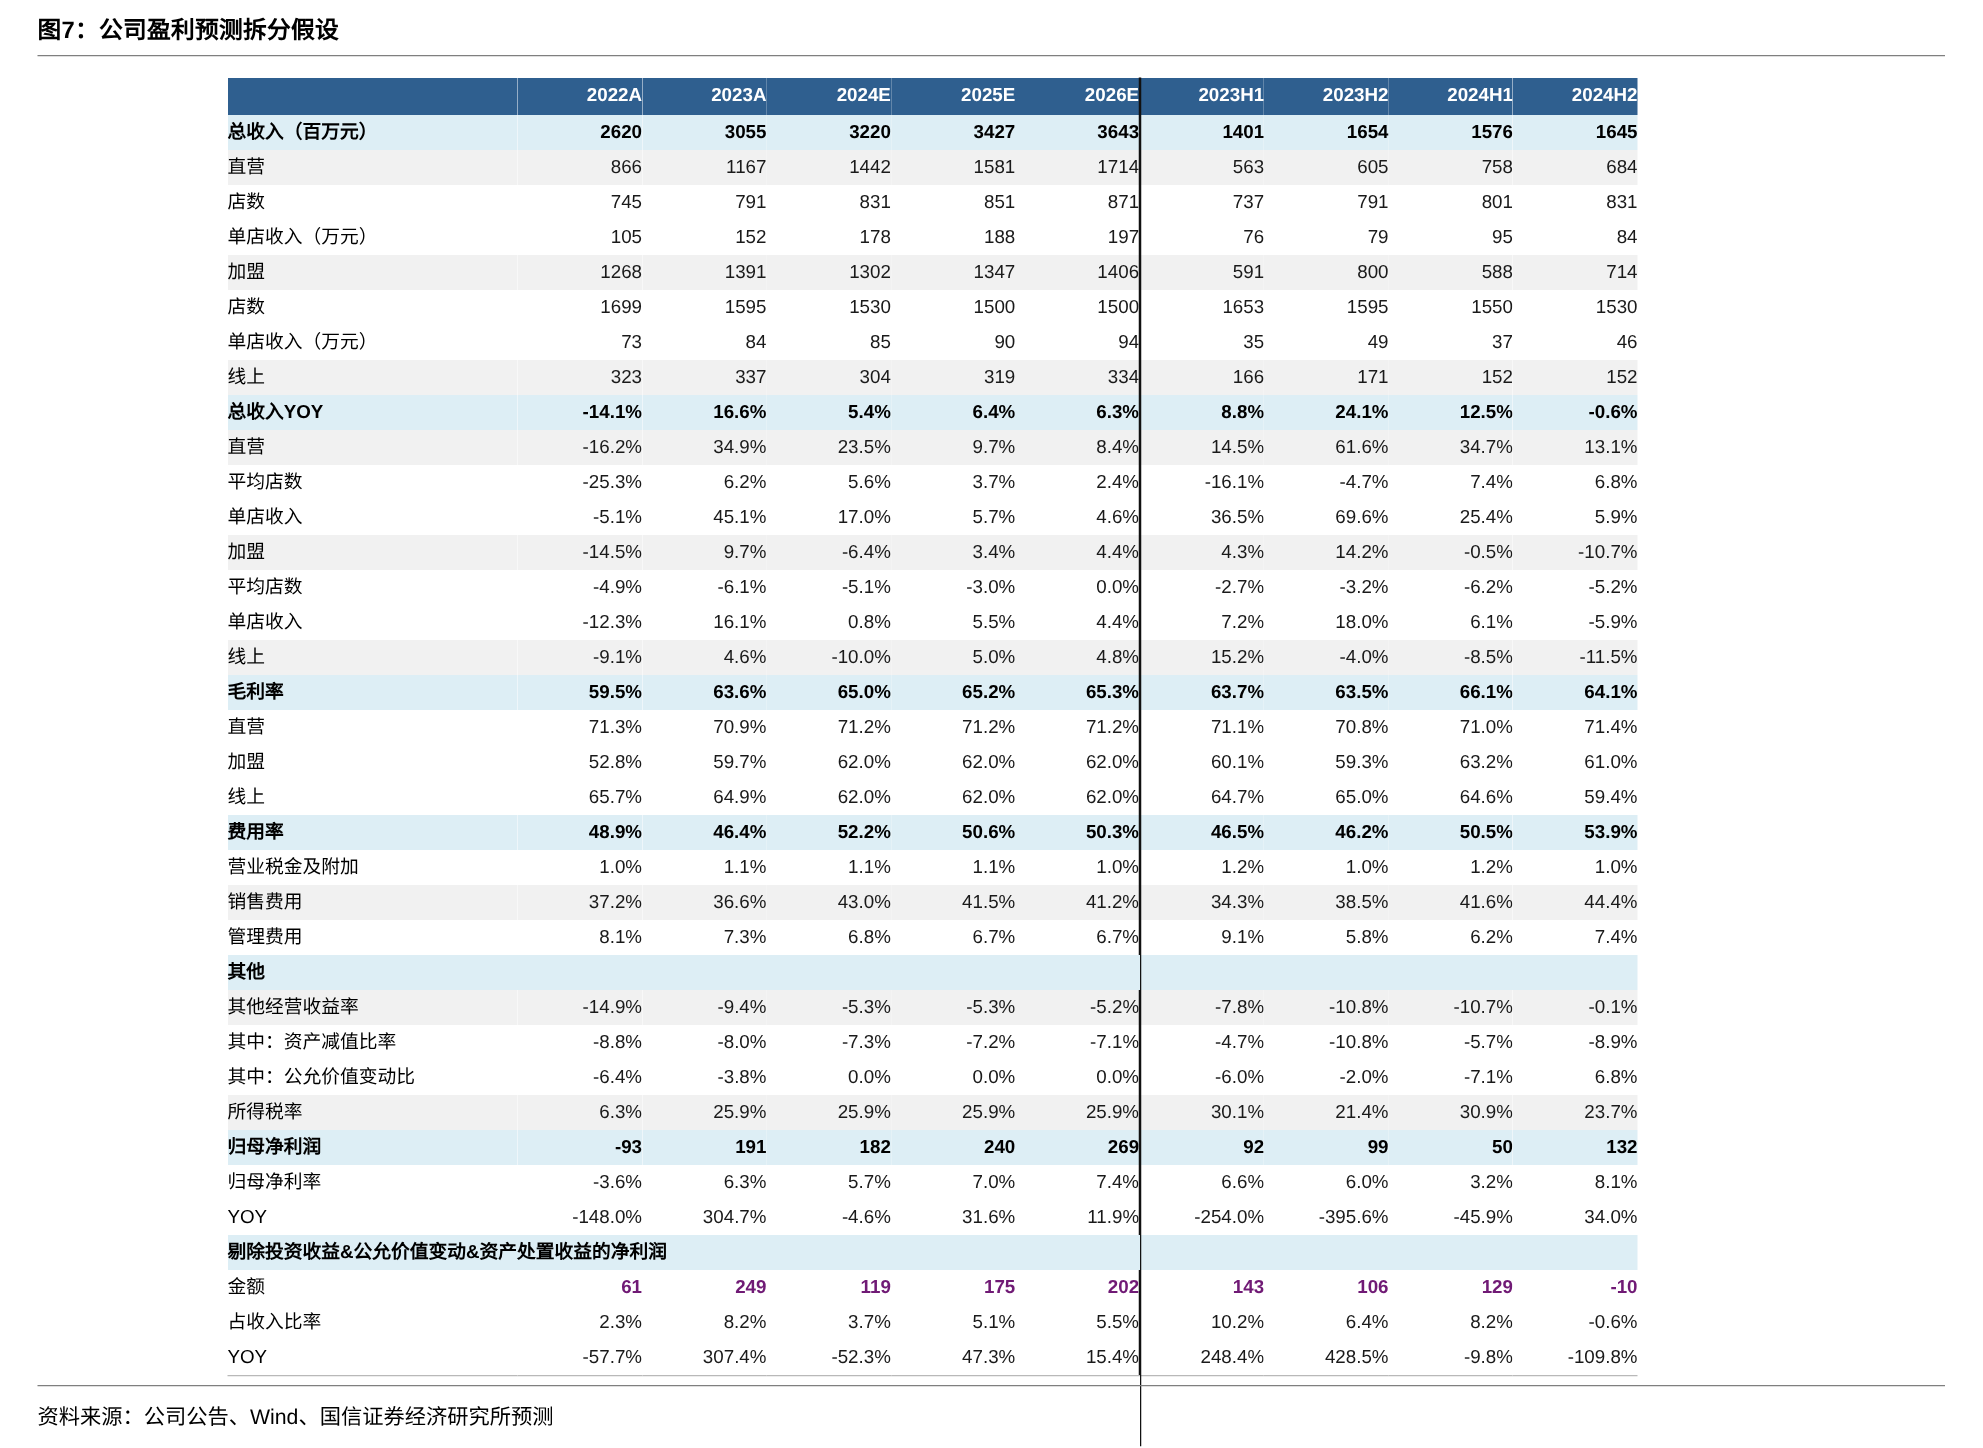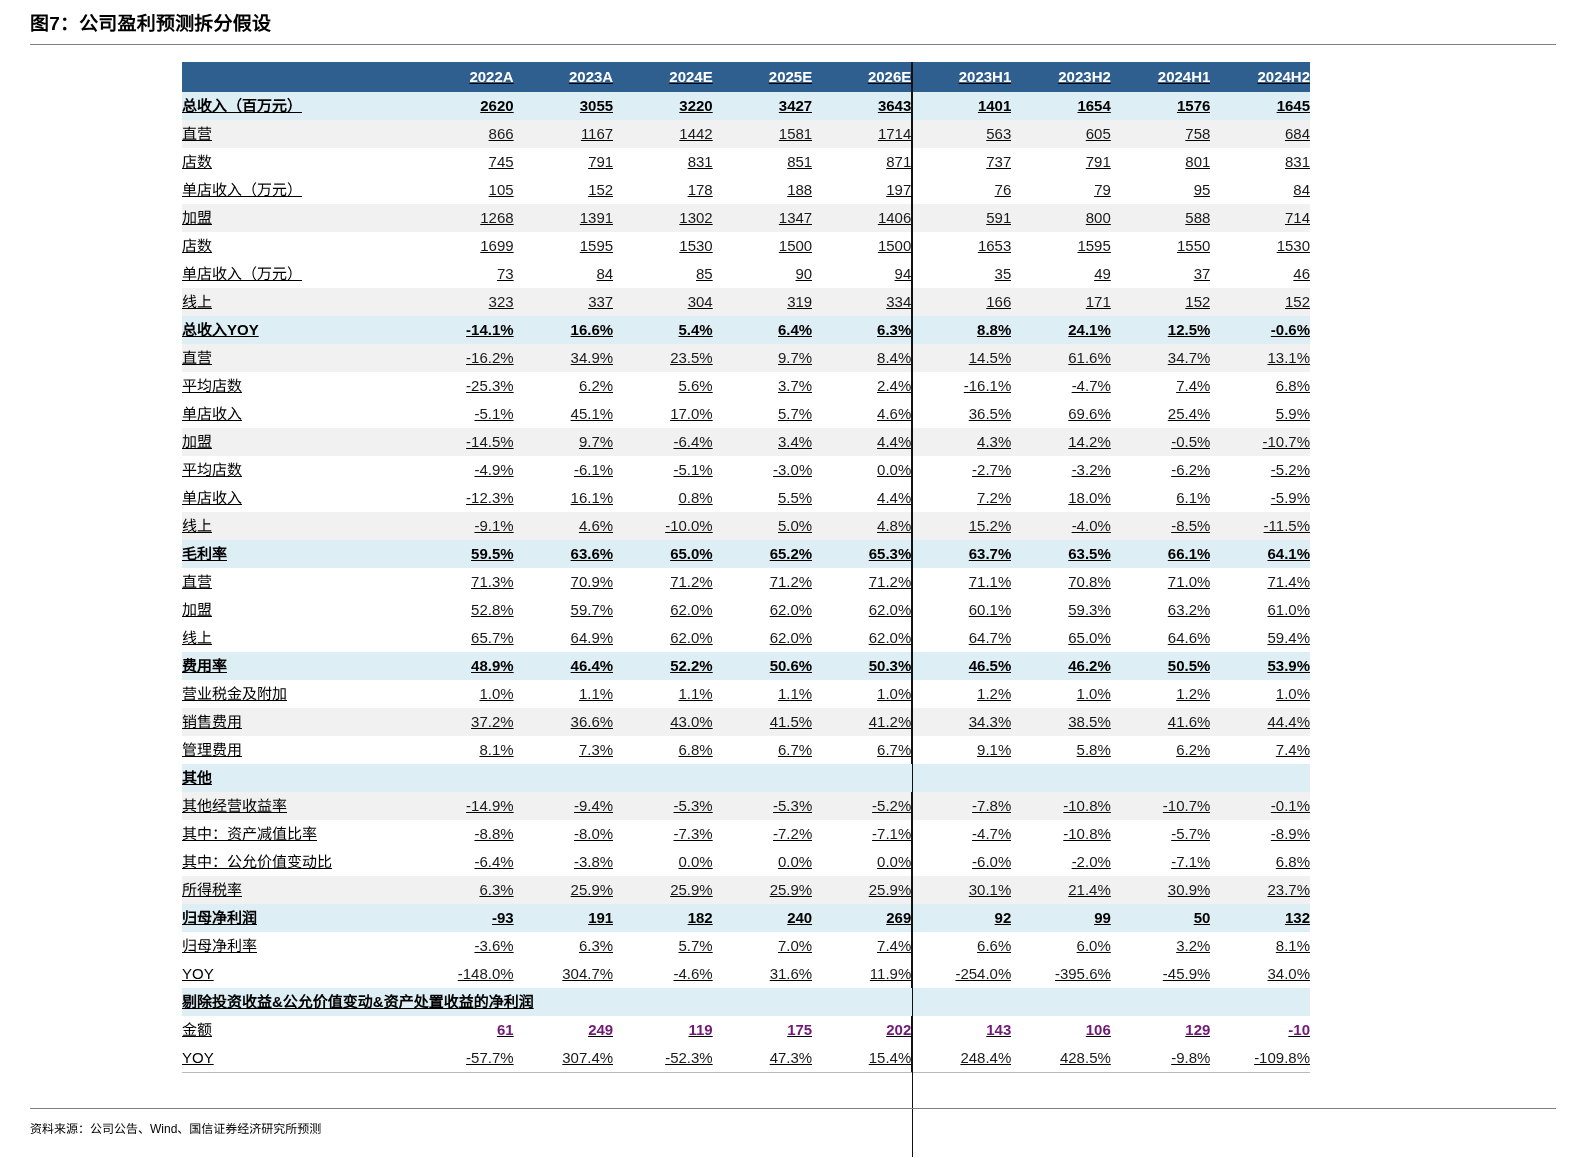--- a/index.html
+++ b/index.html
@@ -50,40 +50,39 @@
     left: 30px;
     top: 1108px;
     width: 1526px;
     height: 1px;
     background: #7f7f7f;
   }
   .fig-source {
     position: absolute;
     left: 30px;
     top: 1119px;
-    font-size: 12px;
+    font-size: 17px;
     font-weight: 400;
     color: #000000;
     white-space: nowrap;
   }
 
   
   .table-wrap {
     position: absolute;
     left: 182px;
     top: 62px;
     width: 1128px;
   }
 
   table.fin {
     border-collapse: collapse;
     width: 1128px;
     table-layout: fixed;
     font-size: 15px;
-    text-decoration: underline;
   }
 
   table.fin col.c-label { width: 232px; }
   table.fin col.c-val   { width: 99.5px; }
 
   table.fin th, table.fin td {
     padding: 0;
     height: 28px;
     line-height: 28px;
     vertical-align: middle;
@@ -564,20 +563,32 @@
             <td class="val">249</td>
             <td class="val">119</td>
             <td class="val">175</td>
             <td class="val">202</td>
             <td class="val divider-left">143</td>
             <td class="val">106</td>
             <td class="val">129</td>
             <td class="val">-10</td>
           </tr>
           <tr class="r-white">
+            <td class="lbl lvl1">占收入比率</td>
+            <td class="val">2.3%</td>
+            <td class="val">8.2%</td>
+            <td class="val">3.7%</td>
+            <td class="val">5.1%</td>
+            <td class="val">5.5%</td>
+            <td class="val divider-left">10.2%</td>
+            <td class="val">6.4%</td>
+            <td class="val">8.2%</td>
+            <td class="val">-0.6%</td>
+          </tr>
+          <tr class="r-white">
             <td class="lbl lvl1">YOY</td>
             <td class="val">-57.7%</td>
             <td class="val">307.4%</td>
             <td class="val">-52.3%</td>
             <td class="val">47.3%</td>
             <td class="val">15.4%</td>
             <td class="val divider-left">248.4%</td>
             <td class="val">428.5%</td>
             <td class="val">-9.8%</td>
             <td class="val">-109.8%</td>

